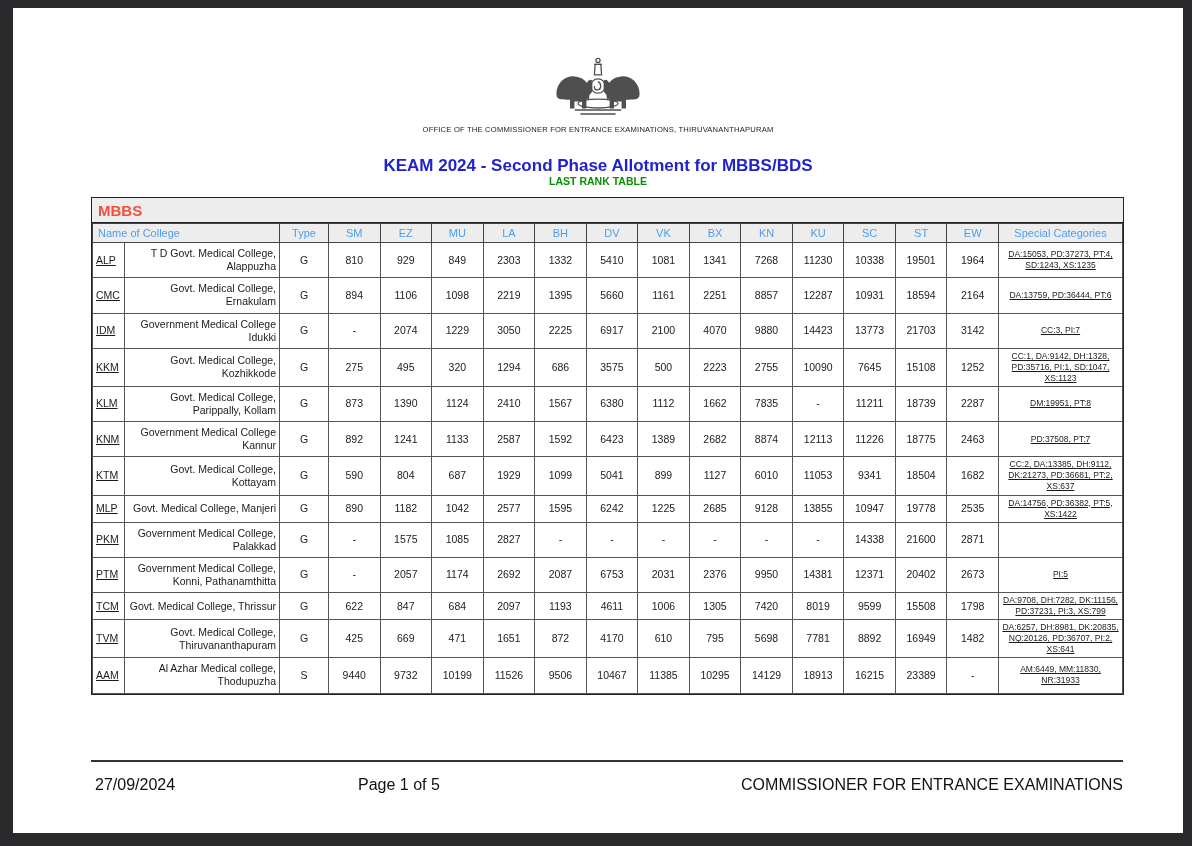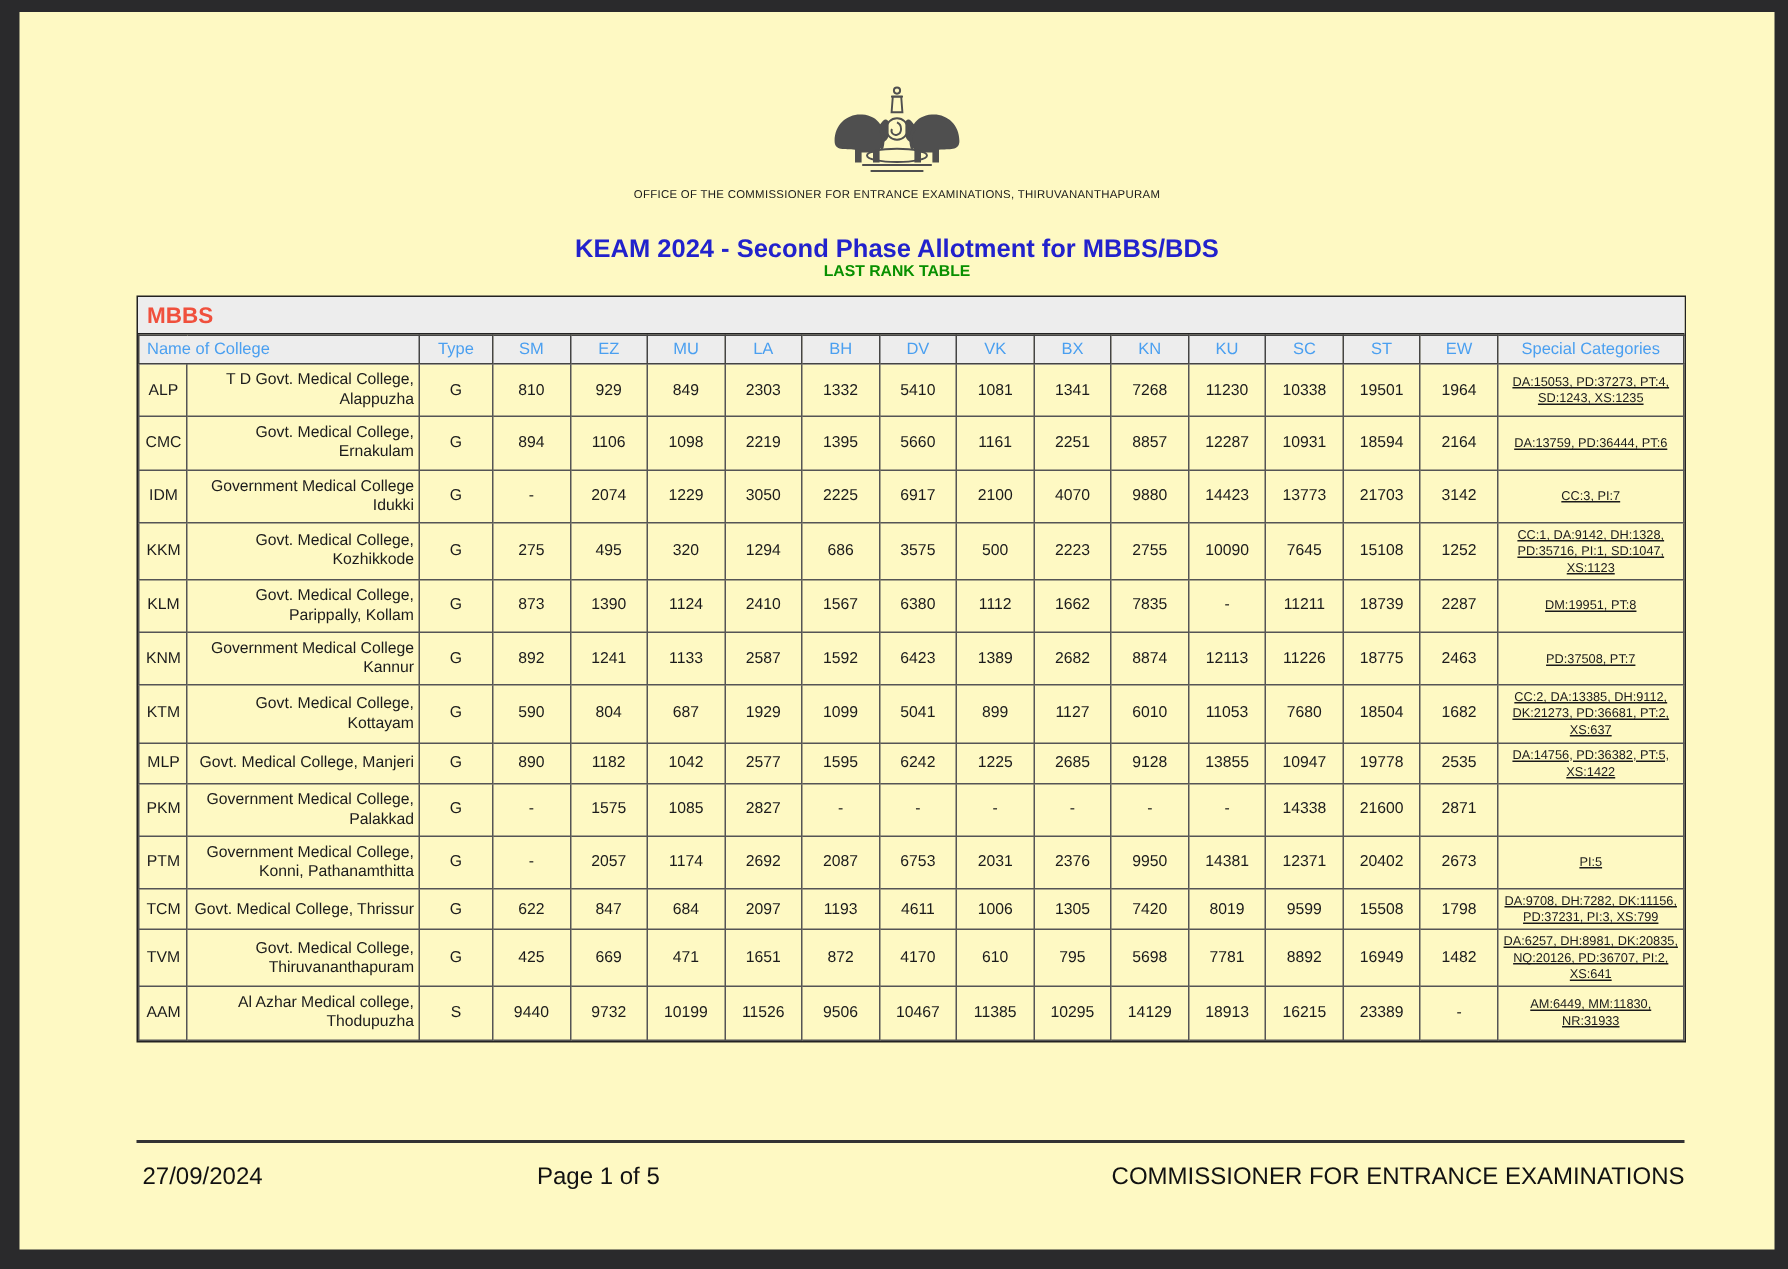--- a/index.html
+++ b/index.html
@@ -6,21 +6,21 @@
   body{
     width:1192px;height:846px;
     background:#2a2a2c;
     font-family:"Liberation Sans", sans-serif;
     position:relative;
     overflow:hidden;
   }
   .page{
     position:absolute;left:13px;top:8px;
     width:1170px;height:825px;
-    background:#fef9c3;
+    background:#ffffff;
     color:#111;
   }
   .emblem{
     position:absolute;top:42px;left:50%;transform:translateX(-50%);
     width:96px;height:72px;
   }
   .office-line{
     position:absolute;top:117px;left:0;width:100%;
     text-align:center;
     font-size:7.6px;letter-spacing:.2px;color:#1a1a1a;
@@ -61,21 +61,21 @@
   table.rank td{
     font-size:10.5px;
     border:1px solid #555;
     padding:4px 2px;
     text-align:center;
     color:#1b1b1b;
     line-height:1.25;
     vertical-align:middle;
     overflow:hidden;
   }
-  table.rank td.c-code{text-align:center;padding-left:3px;}
+  table.rank td.c-code{text-align:left;padding-left:3px;text-decoration:underline;}
   table.rank td.c-name{text-align:right;padding-left:4px;padding-right:3px;}
   table.rank td.c-special{font-size:8.5px;line-height:1.3;padding:2px 3px;text-decoration:underline;}
   .footer-rule{
     position:absolute;left:78px;top:752px;width:1032px;
     border-top:2px solid #333;height:0;
   }
   .footer{
     position:absolute;left:78px;top:768px;width:1032px;height:16px;
     font-size:16px;color:#111;
   }
@@ -285,21 +285,21 @@
             <td class="c-num">590</td>
             <td class="c-num">804</td>
             <td class="c-num">687</td>
             <td class="c-num">1929</td>
             <td class="c-num">1099</td>
             <td class="c-num">5041</td>
             <td class="c-num">899</td>
             <td class="c-num">1127</td>
             <td class="c-num">6010</td>
             <td class="c-num">11053</td>
-            <td class="c-num">7680</td>
+            <td class="c-num">9341</td>
             <td class="c-num">18504</td>
             <td class="c-num">1682</td>
             <td class="c-special">CC:2, DA:13385, DH:9112, DK:21273, PD:36681, PT:2, XS:637</td>
           </tr>
           <tr>
             <td class="c-code">MLP</td>
             <td class="c-name">Govt. Medical College, Manjeri</td>
             <td class="c-type">G</td>
             <td class="c-num">890</td>
             <td class="c-num">1182</td>

